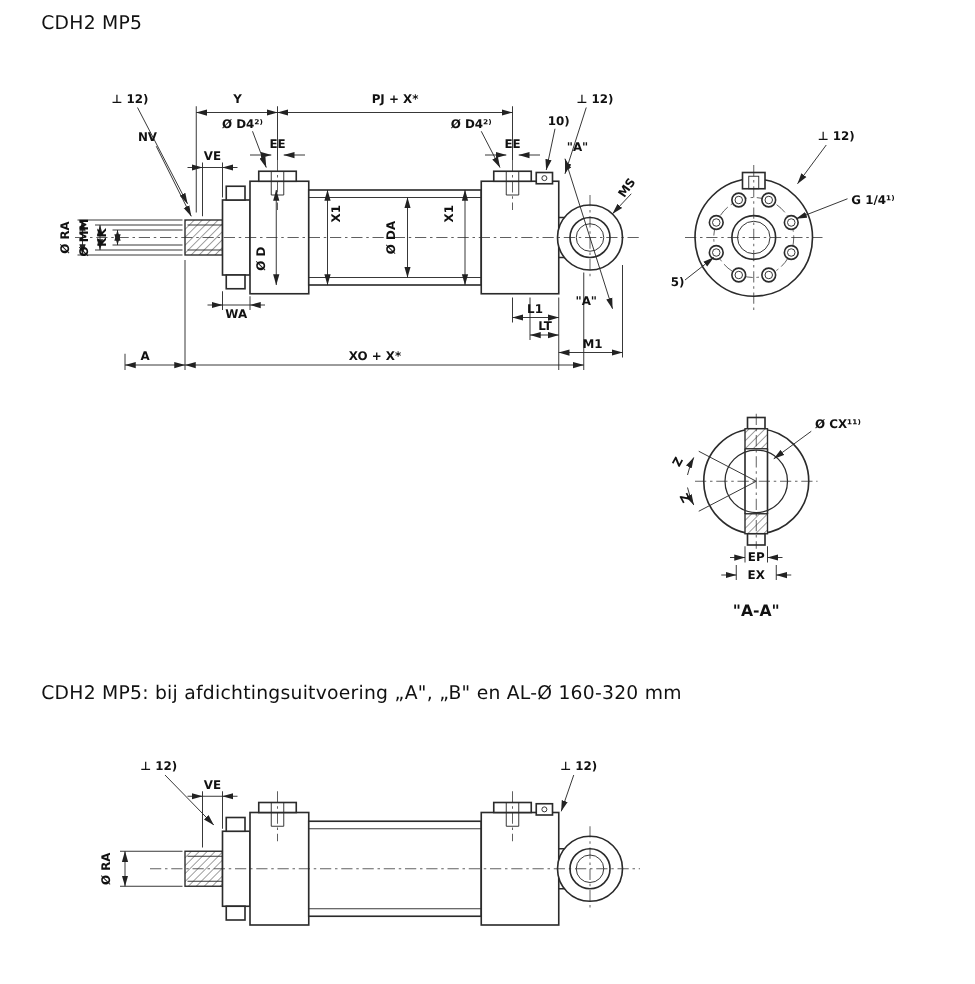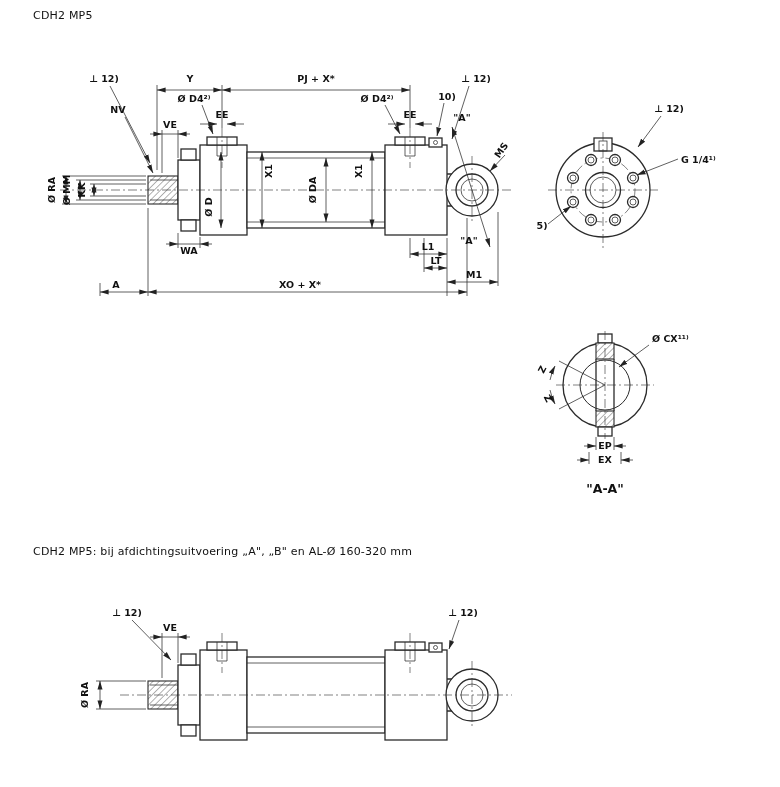--- a/index.html
+++ b/index.html
@@ -1,17 +1,17 @@
 <!DOCTYPE html>
 <html><head>
 <meta charset="utf-8">
 <style>
   html,body{margin:0;padding:0;background:#fff;}
   #page{position:relative;width:780px;height:787px;background:#fff;font-family:"DejaVu Sans",sans-serif;overflow:hidden;}
-  .txt{position:absolute;color:#111;font-size:11px;letter-spacing:.2px;white-space:pre;}
+  .txt{position:absolute;color:#111;font-size:15px;letter-spacing:.2px;white-space:pre;}
   svg{position:absolute;left:0;top:0;}
   .ol{fill:#fff;stroke:#2b2b2b;stroke-width:1.3;}
   .ol2{fill:none;stroke:#2b2b2b;stroke-width:1.3;}
   .md{fill:none;stroke:#2b2b2b;stroke-width:1;}
   .tl{fill:none;stroke:#2b2b2b;stroke-width:.75;}
   .cl{fill:none;stroke:#2b2b2b;stroke-width:.6;stroke-dasharray:9 3 2 3;}
   .hat{fill:url(#hatch);stroke:#2b2b2b;stroke-width:1.1;}
   .dl{fill:none;stroke:#2b2b2b;stroke-width:.75;marker-start:url(#mA);marker-end:url(#mA);}
   .le{fill:none;stroke:#2b2b2b;stroke-width:.75;marker-end:url(#mA);}
   text.dim{font-family:"DejaVu Sans",sans-serif;font-size:9.5px;font-weight:bold;fill:#111;text-anchor:middle;}

